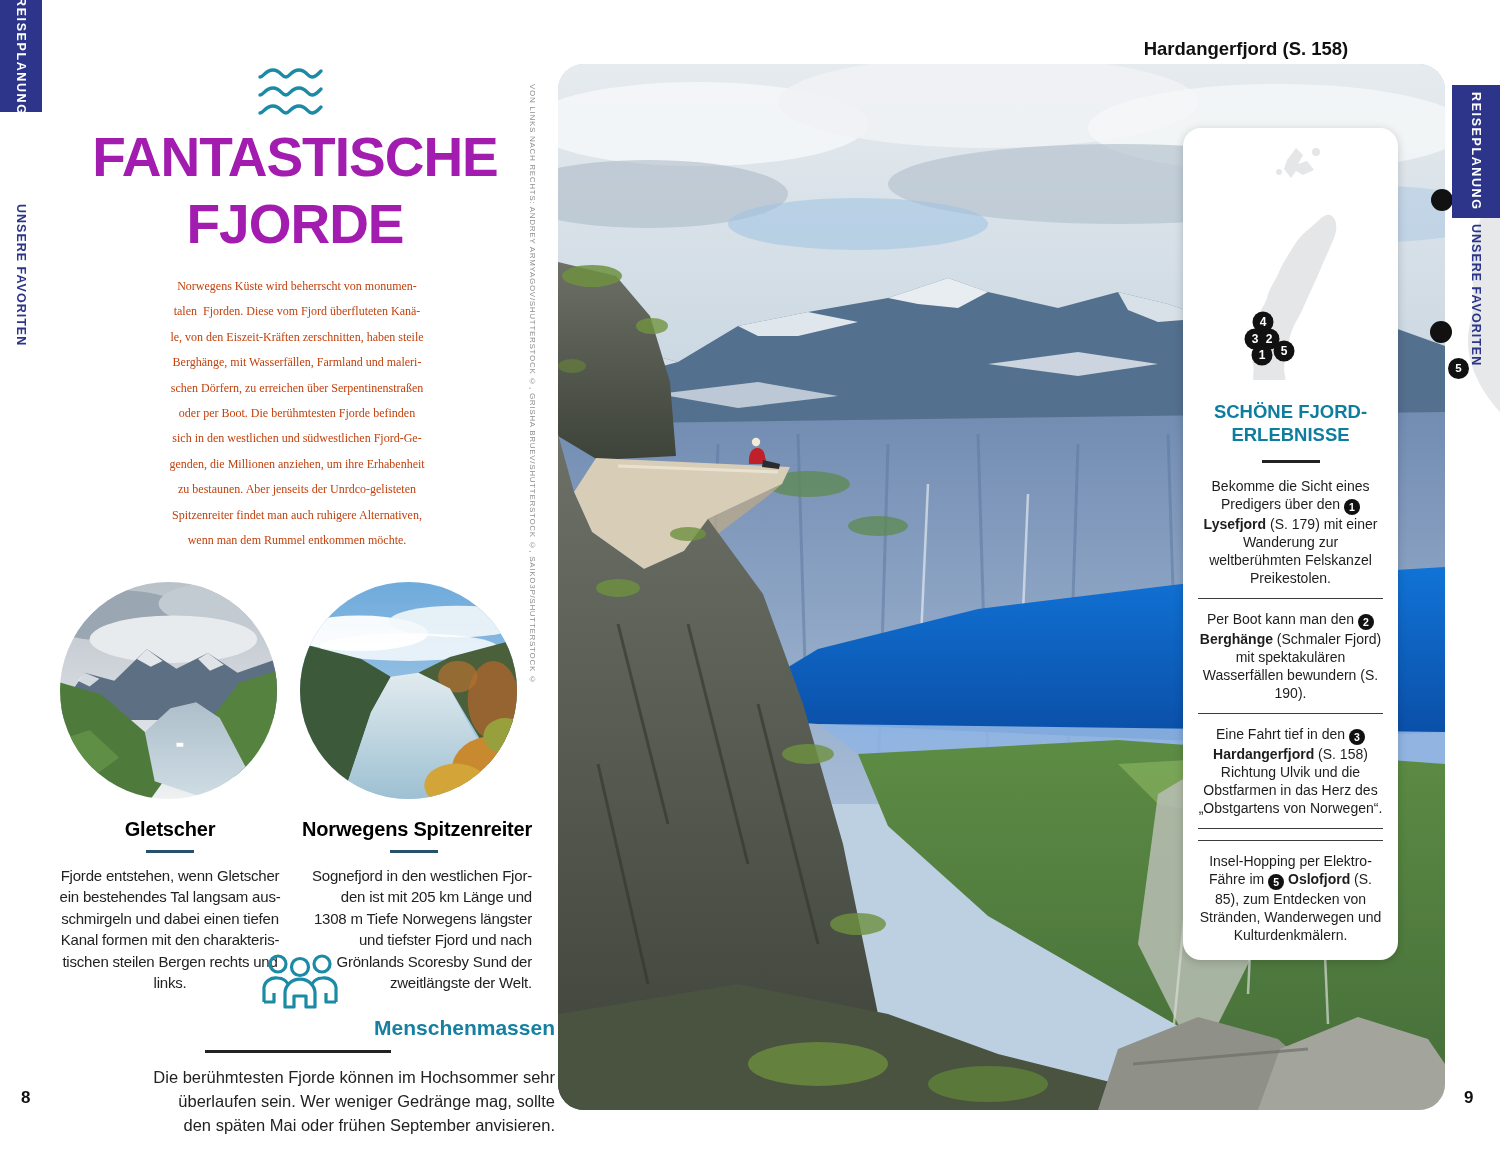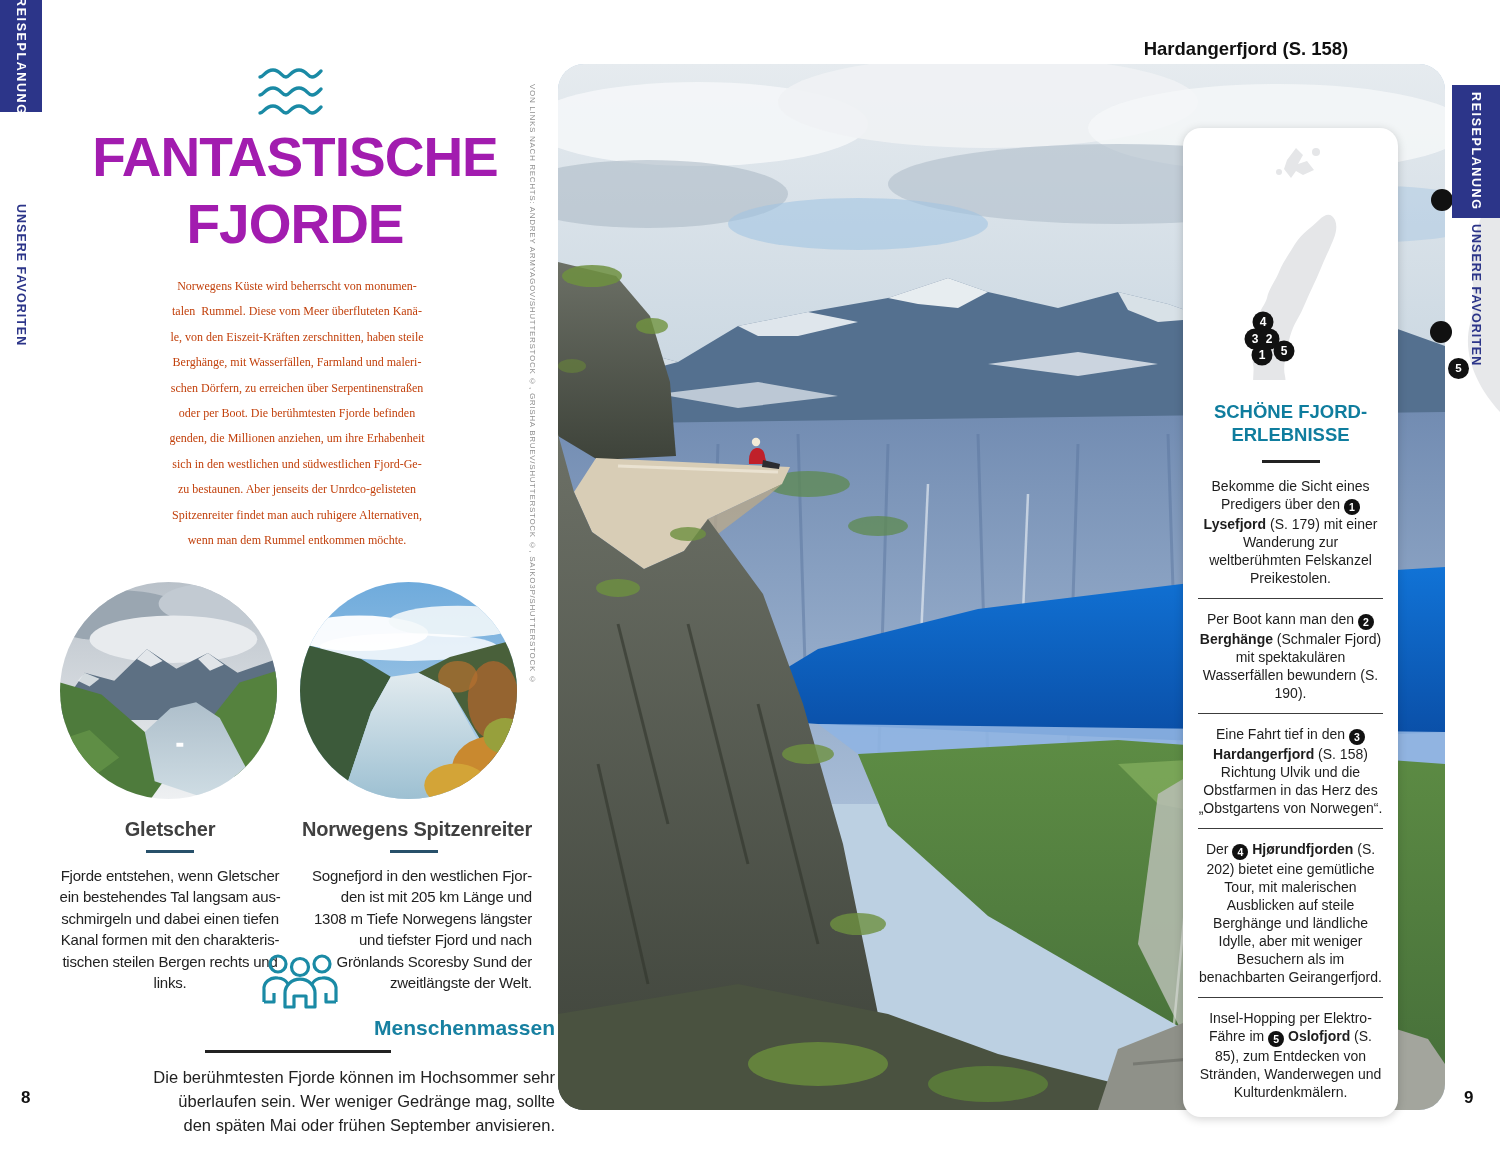--- a/index.html
+++ b/index.html
@@ -24,21 +24,21 @@
          font-family:"Liberation Serif", serif;font-size:12px;line-height:25.4px;color:#c2410c;}
   .line{white-space:pre;}
 
   .photo-circle{position:absolute;width:217px;height:217px;border-radius:50%;overflow:hidden;}
   #circle-1{left:60px;top:582px;}
   #circle-2{left:300px;top:582px;}
 
   .feature{position:absolute;top:818px;width:236px;text-align:center;}
   #feature-1{left:52px;}
   #feature-2{left:296px;text-align:right;}
-  .feature-heading{color:#404040;font-weight:bold;font-size:20px;letter-spacing:-0.2px;white-space:nowrap;}
+  .feature-heading{color:#000000;font-weight:bold;font-size:20px;letter-spacing:-0.2px;white-space:nowrap;}
   .feature-rule{width:48px;height:2.5px;background:#27506a;margin:9px auto 12px auto;}
   .feature-text{font-size:15px;line-height:21.5px;letter-spacing:-0.2px;color:#222;}
 
   #crowd-icon{position:absolute;left:254px;top:950px;width:92px;height:60px;}
   #crowd-block{position:absolute;left:40px;top:1016px;width:515px;text-align:right;}
   .crowd-heading{color:#1780a1;font-weight:bold;font-size:21px;}
   .crowd-rule{width:186px;height:2.5px;background:#222;margin:10px auto 12px auto;}
   .crowd-text{font-size:16.5px;line-height:24px;color:#222;}
 
   .page-number{position:absolute;font-weight:bold;font-size:17px;color:#111;z-index:7;}
@@ -100,27 +100,27 @@
     </svg>
   </div>
 
   <div id="page-title">
     <div>FANTASTISCHE</div>
     <div>FJORDE</div>
   </div>
 
   <div id="intro">
       <div class="line">Norwegens Küste wird beherrscht von monumen-</div>
-      <div class="line">talen  Rummel. Diese vom Meer überfluteten Kanä-</div>
+      <div class="line">talen  Fjorden. Diese vom Fjord überfluteten Kanä-</div>
       <div class="line">le, von den Eiszeit-Kräften zerschnitten, haben steile</div>
       <div class="line">Berghänge, mit Wasserfällen, Farmland und maleri-</div>
       <div class="line">schen Dörfern, zu erreichen über Serpentinenstraßen</div>
       <div class="line">oder per Boot. Die berühmtesten Fjorde befinden</div>
+      <div class="line">sich in den westlichen und südwestlichen Fjord-Ge-</div>
       <div class="line">genden, die Millionen anziehen, um ihre Erhabenheit</div>
-      <div class="line">sich in den westlichen und südwestlichen Fjord-Ge-</div>
       <div class="line">zu bestaunen. Aber jenseits der Unrdco-gelisteten</div>
       <div class="line">Spitzenreiter findet man auch ruhigere Alternativen,</div>
       <div class="line">wenn man dem Rummel entkommen möchte.</div>
     </div>
 
   <div class="photo-circle" id="circle-1">
     <svg viewBox="0 0 220 220" width="217" height="217">
       <defs>
         <linearGradient id="c1sky" x1="0" y1="0" x2="0" y2="1">
           <stop offset="0" stop-color="#b9c1c9"></stop>
@@ -374,21 +374,20 @@
       <div>ERLEBNISSE</div>
     </div>
     <div class="card-rule"></div>
     <div id="card-items">
         <div class="card-item">Bekomme die Sicht eines Predigers über den <span class="num-badge">1</span> <b>Lysefjord</b> (S. 179) mit einer Wanderung zur weltberühmten Felskanzel Preikestolen.</div>
         <div class="card-divider"></div>
         <div class="card-item">Per Boot kann man den <span class="num-badge">2</span> <b>Berghänge</b> (Schmaler Fjord) mit spektakulären Wasserfällen bewundern (S. 190).</div>
         <div class="card-divider"></div>
         <div class="card-item">Eine Fahrt tief in den <span class="num-badge">3</span> <b>Hardangerfjord</b> (S. 158) Richtung Ulvik und die Obstfarmen in das Herz des „Obstgartens von Norwegen“.</div>
         <div class="card-divider"></div>
-        <div class="card-item">Der <span class="num-badge">4</span> <b>Hjørundfjorden</b> (S. 202) bietet eine gemütliche Tour, mit malerischen Ausblicken auf steile Berghänge und ländliche Idylle, aber mit weniger Besuchern als im benachbarten Geirangerfjord.</div>
         <div class="card-divider"></div>
         <div class="card-item">Insel-Hopping per Elektro-Fähre im <span class="num-badge">5</span> <b>Oslofjord</b> (S. 85), zum Entdecken von Stränden, Wanderwegen und Kulturdenkmälern.</div>
       </div>
   </div>
 
   <svg id="edge-map" viewBox="0 0 54 280">
     <path fill="#e7e8ea" d="M54 0 C34 18 44 52 30 84 C18 112 34 142 24 176 C16 208 32 240 54 264 Z"></path>
   </svg>
   <div class="edge-dot" id="edge-dot-1"></div>
   <div class="edge-dot" id="edge-dot-2"></div>

